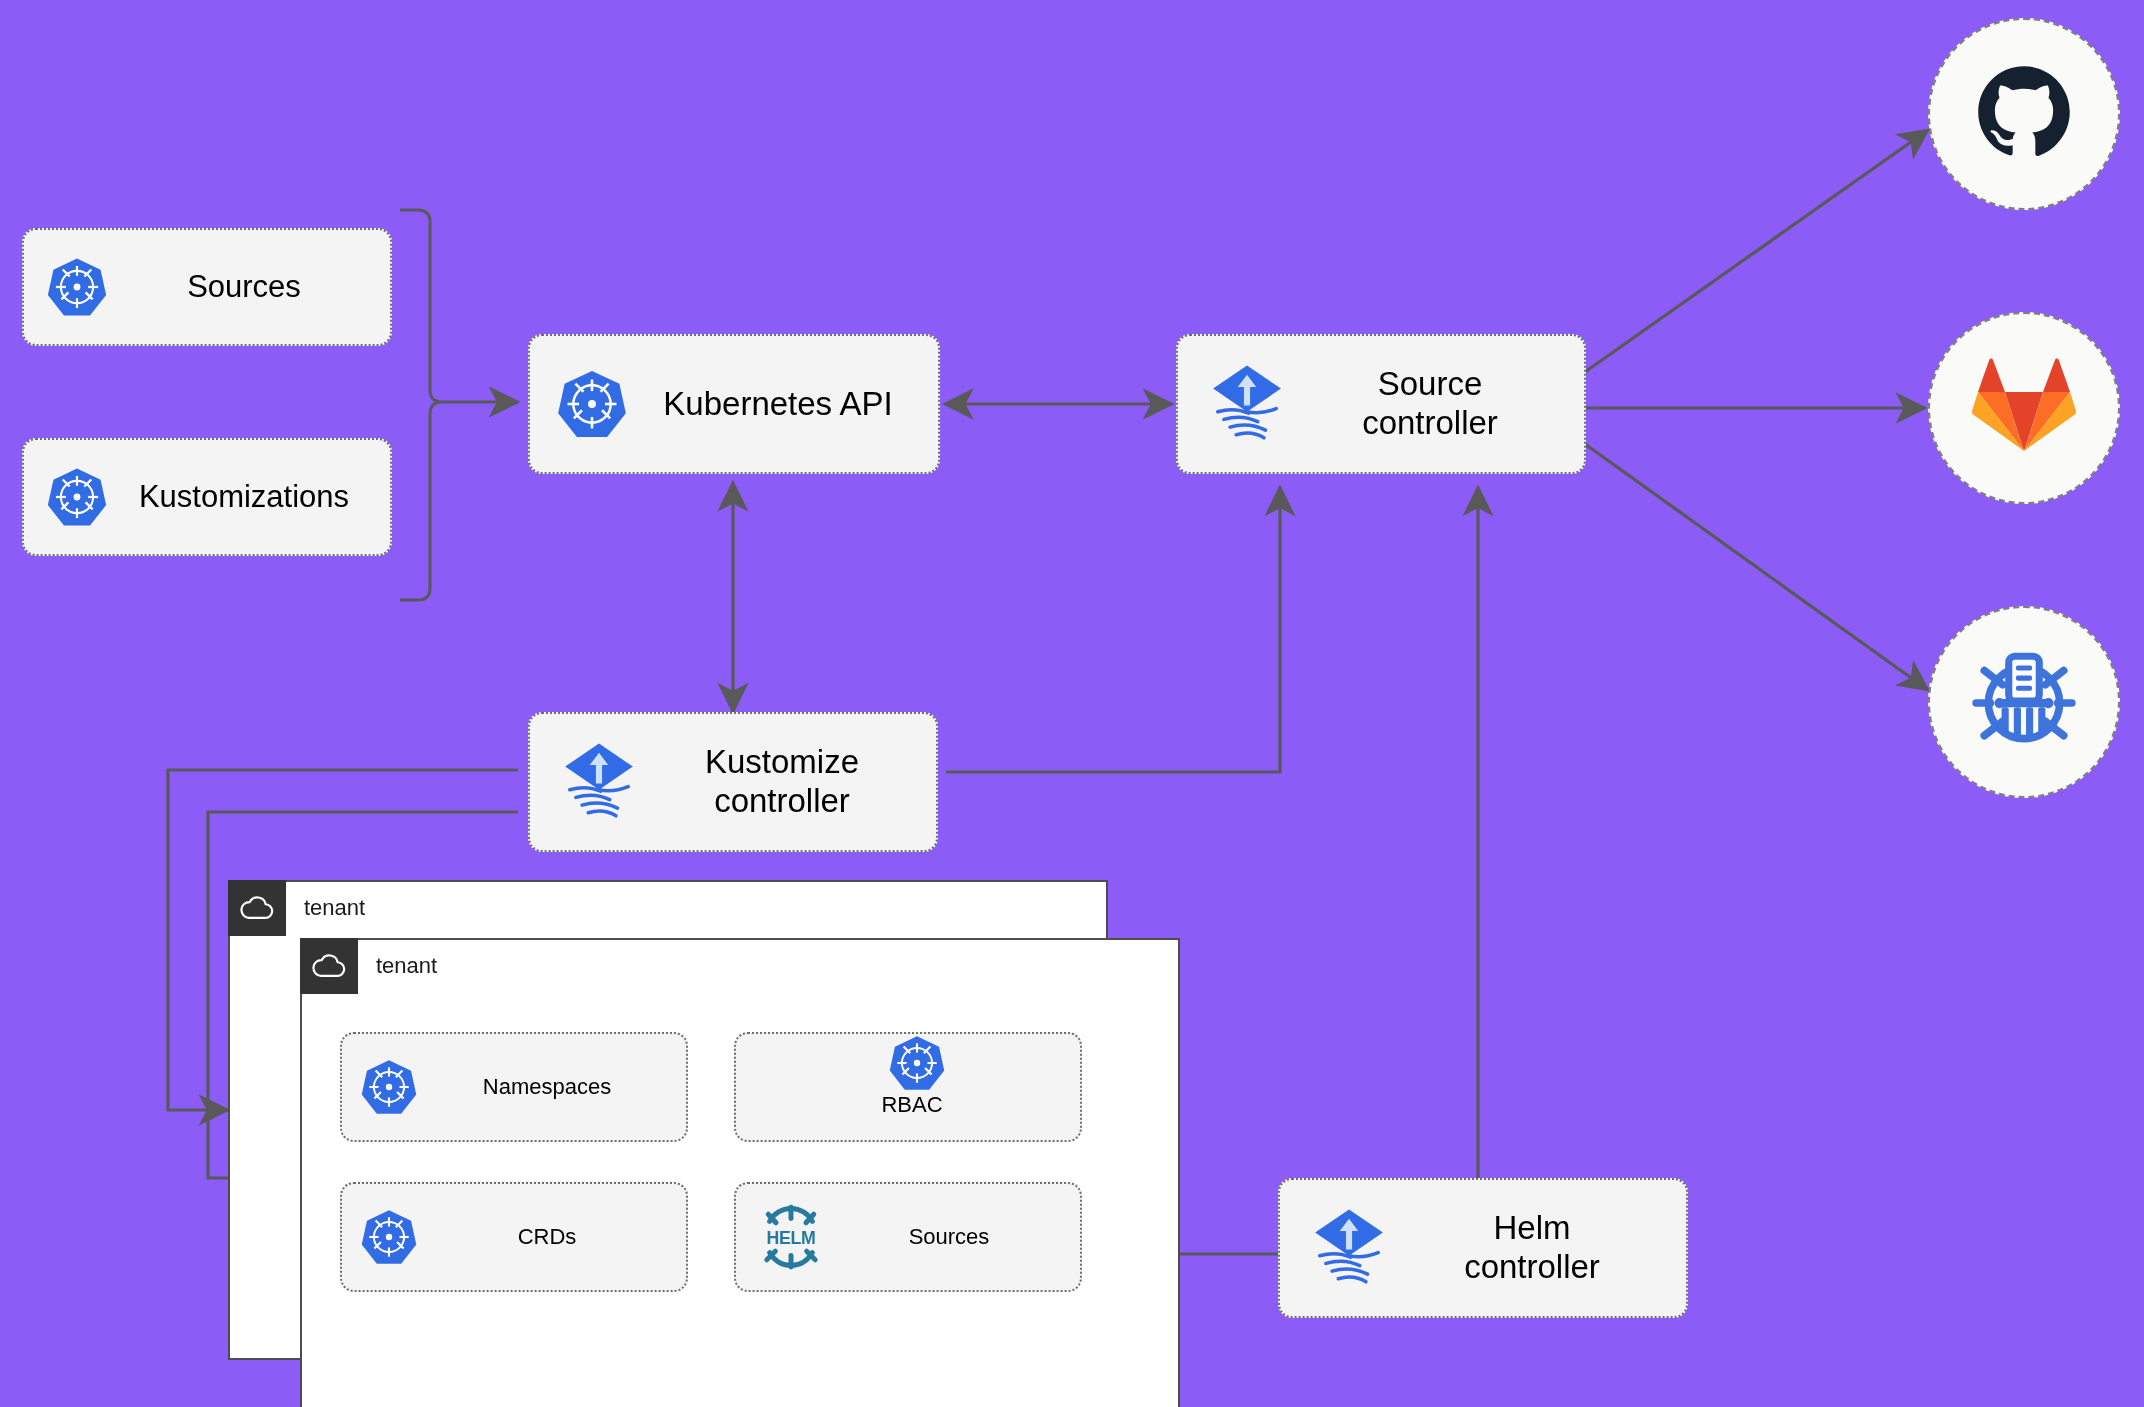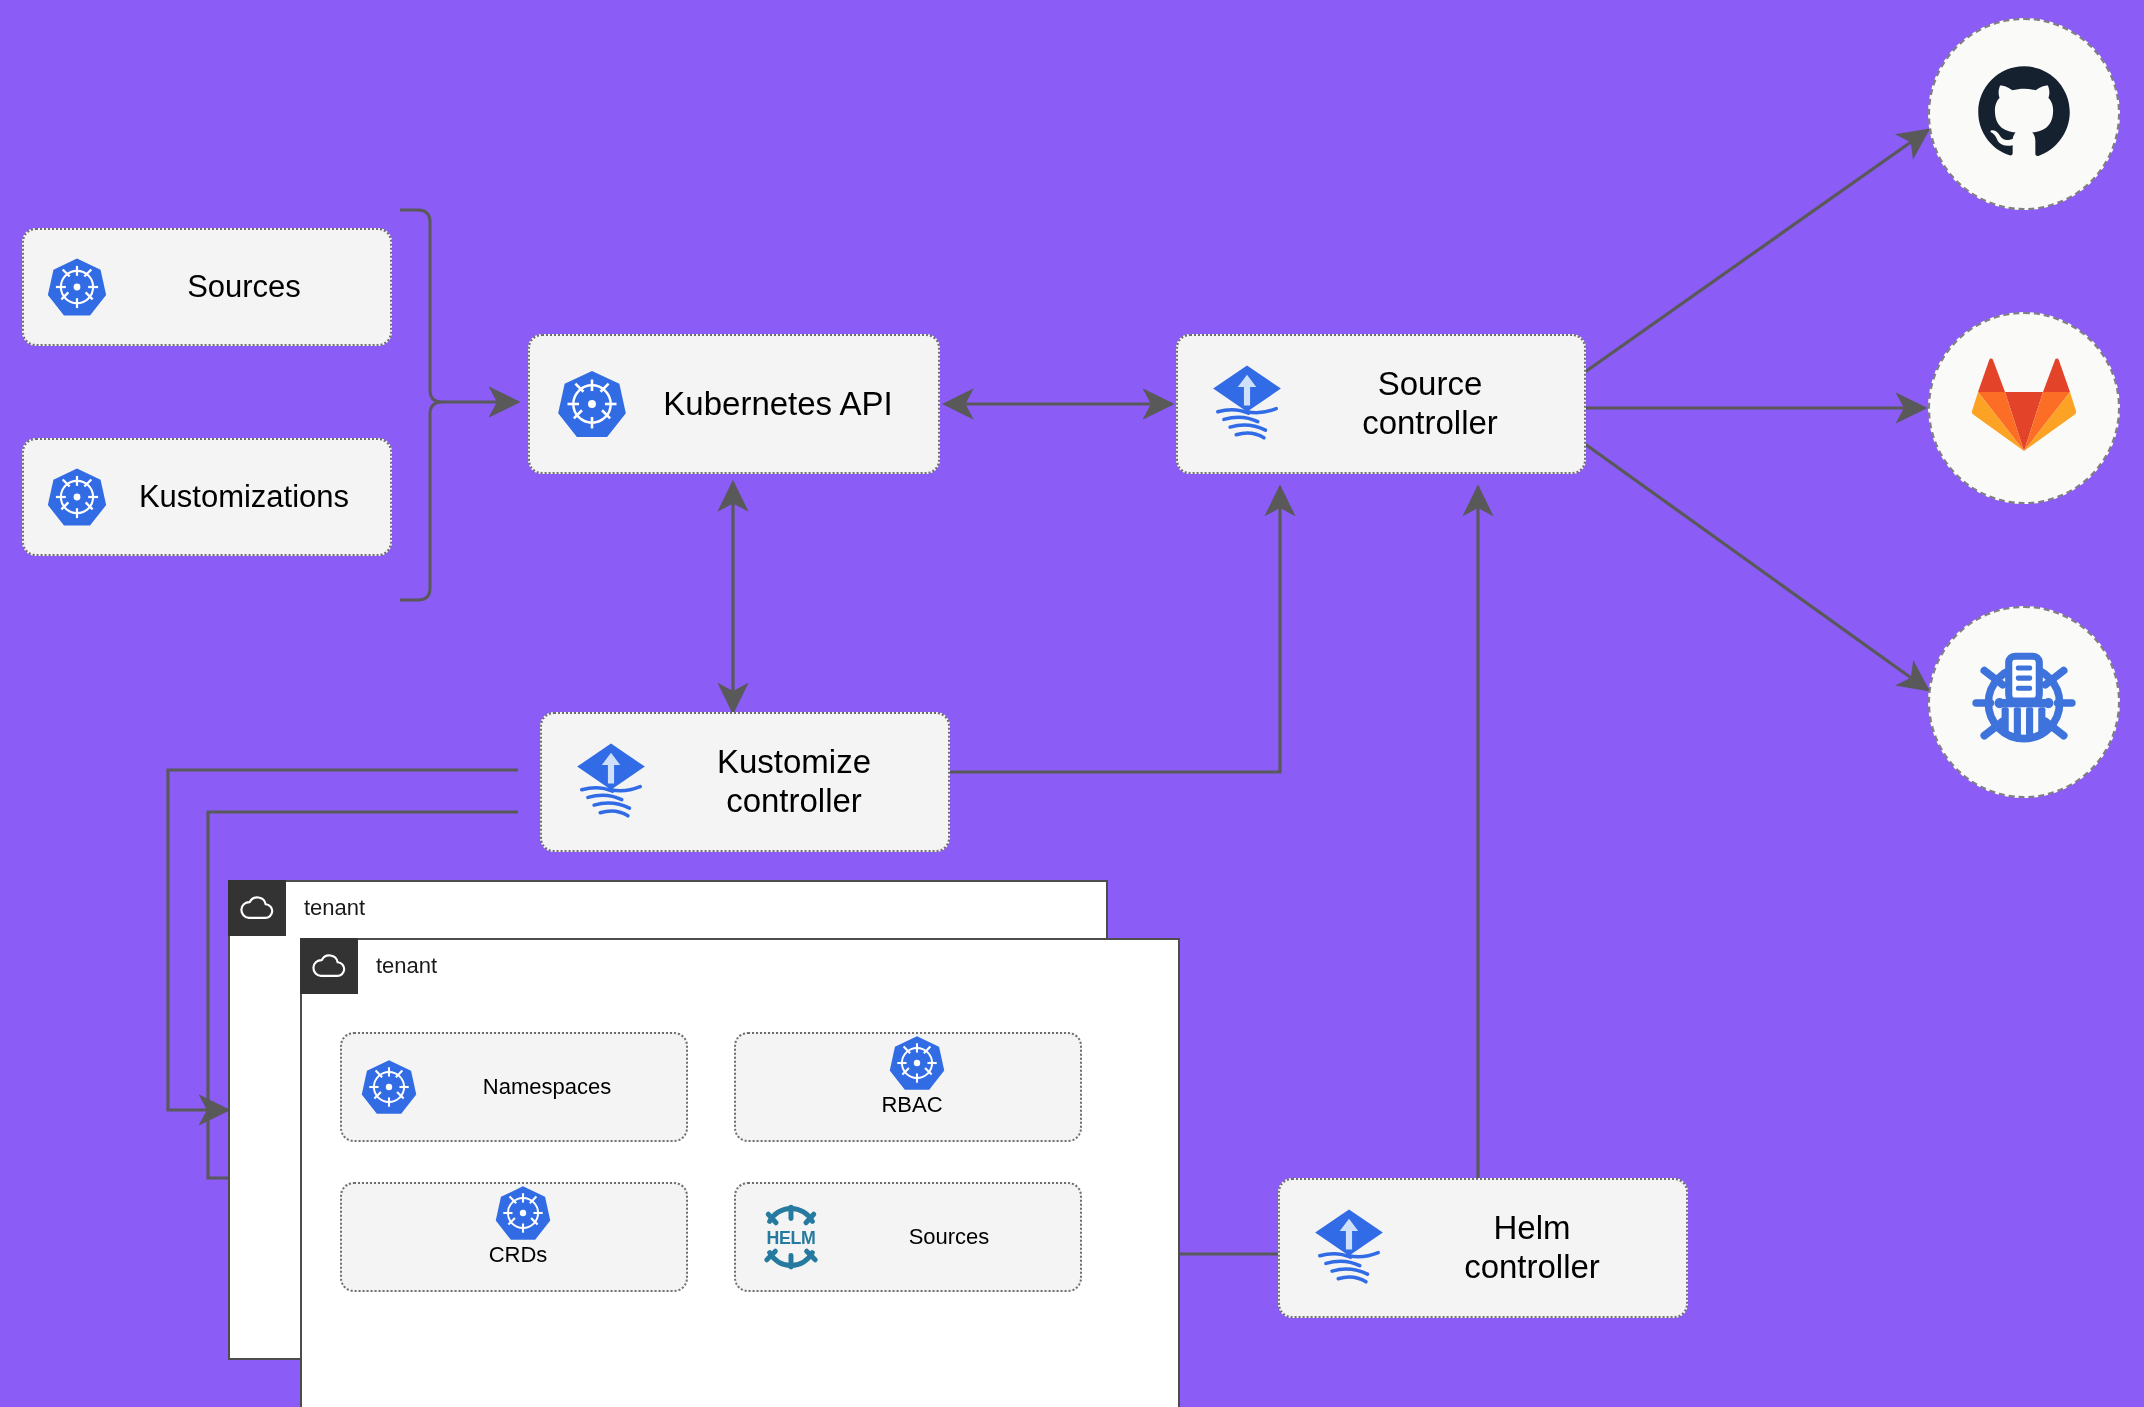--- a/index.html
+++ b/index.html
@@ -230,21 +230,21 @@
           <path d="M28 82 Q52 75 74 86"></path>
           <path d="M36 92 Q56 86 72 96"></path>
           <path d="M50 62 Q68 66 88 58"></path>
         </g>
       </svg>
     </span>
     <span class="lbl">Source
 controller</span>
   </div>
 
-  <div class="node ctrl-node" style="left:540px; top:712px;">
+  <div class="node ctrl-node" style="left:528px; top:712px;">
     <span class="ico">
       <svg width="78" height="80" viewBox="0 0 100 104">
         <path d="M50 2 L94 32 L50 62 L6 32 Z" fill="#316CE6"></path>
         <path d="M50 14 L62 30 L54 30 L54 54 L46 54 L46 30 L38 30 Z" fill="#cfe0fb"></path>
         <g stroke="#316CE6" stroke-width="4.6" fill="none" stroke-linecap="round">
           <path d="M12 62 Q34 56 52 64"></path>
           <path d="M20 72 Q44 65 64 75"></path>
           <path d="M28 82 Q52 75 74 86"></path>
           <path d="M36 92 Q56 86 72 96"></path>
           <path d="M50 62 Q68 66 88 58"></path>
@@ -332,21 +332,21 @@
           <path d="M34.8 57.4 l2.6 2.6 -11.3 11.3 -2.6-2.6 Z"></path>
         </g>
         <g fill="none" stroke="#ffffff" stroke-width="3.4">
           <circle cx="50" cy="50" r="26"></circle>
         </g>
       </svg>
     </span>
     <span class="lbl">RBAC</span>
   </div>
 
-  <div class="node res-node" style="left:340px; top:1182px;flex-direction:column;">
+  <div class="node res-node" style="left:340px; top:1182px;">
     <span class="ico">
       <svg width="58" height="58" viewBox="0 0 100 100">
         <path d="M50 4 L88 22 L97 63 L71 96 L29 96 L3 63 L12 22 Z" fill="#326CE5"></path>
         <g fill="#ffffff">
           <circle cx="50" cy="50" r="5.5"></circle>
           <path d="M48.2 16 h3.6 v16 h-3.6 Z"></path>
           <path d="M48.2 68 h3.6 v16 h-3.6 Z"></path>
           <path d="M16 48.2 h16 v3.6 h-16 Z"></path>
           <path d="M68 48.2 h16 v3.6 h-16 Z"></path>
           <path d="M25.6 23 l2.6-2.6 11.3 11.3 -2.6 2.6 Z"></path>

